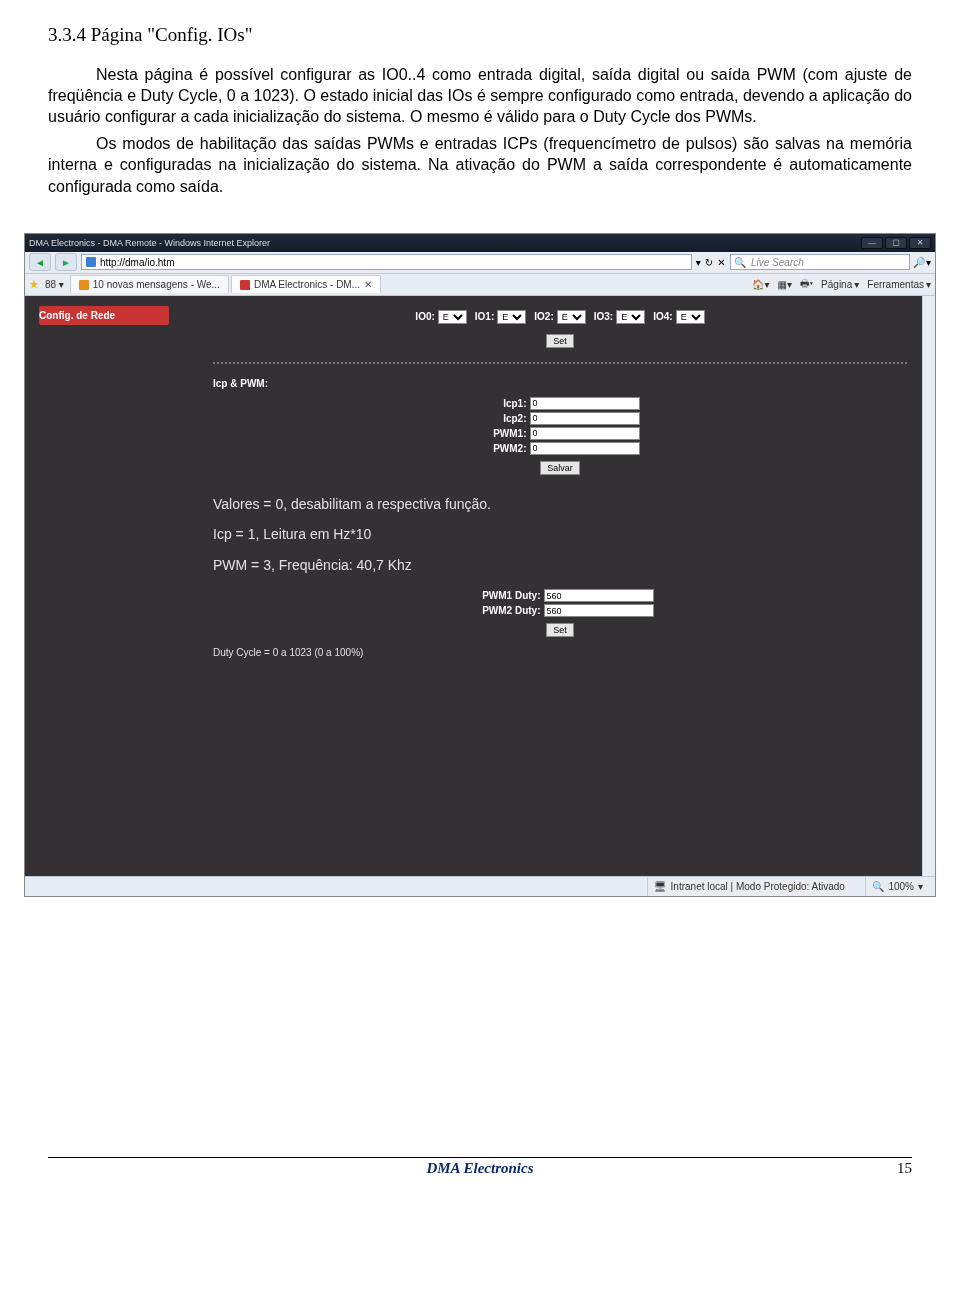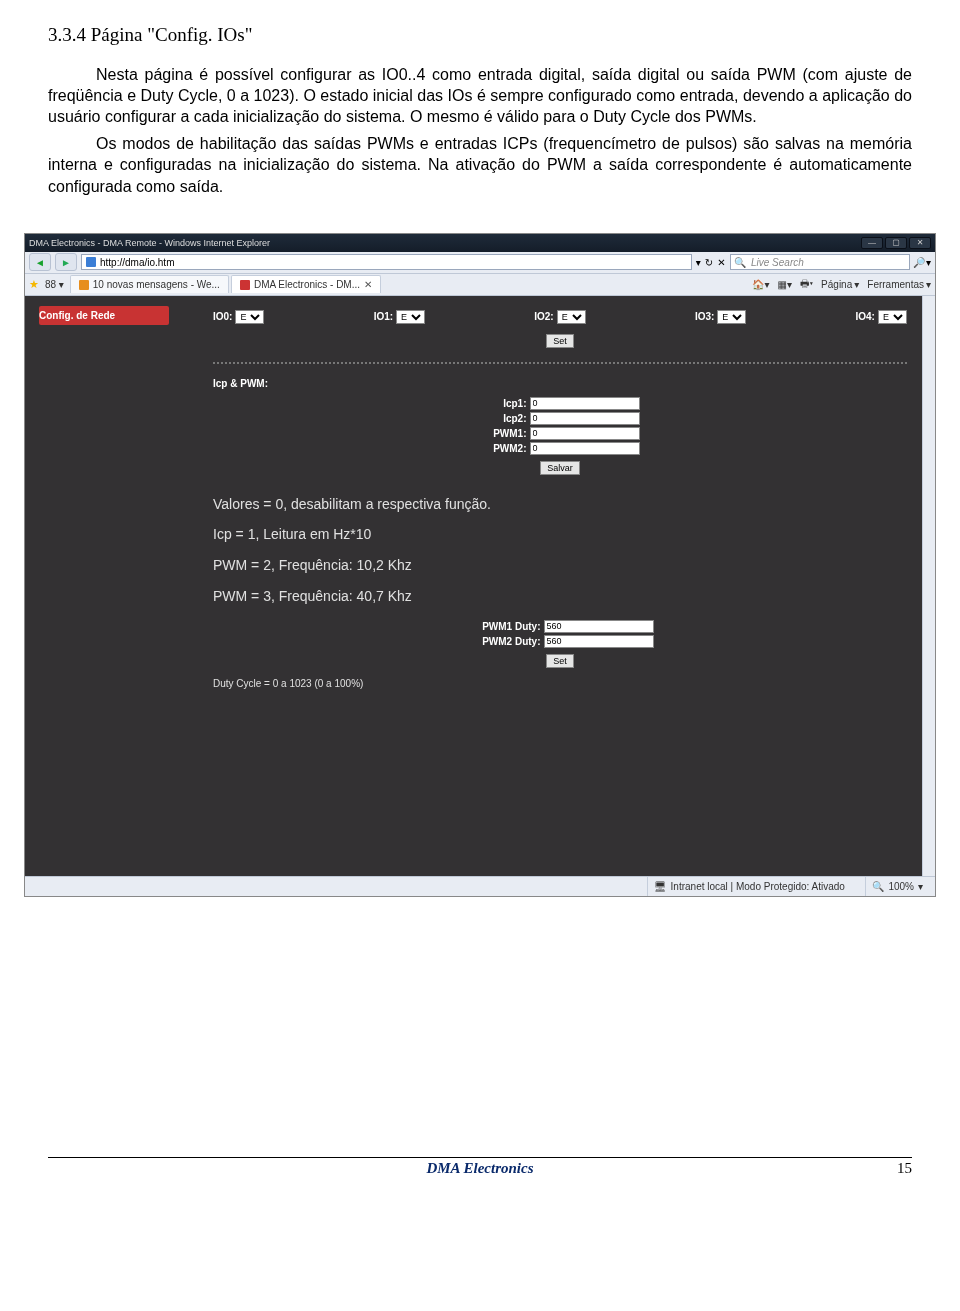--- a/index.html
+++ b/index.html
@@ -28,21 +28,21 @@
   .tab .tabicon.ie { background:#e78e1d; }
   .tab .close { color:#555; font-size:10px; }
   .tools { display:flex; align-items:center; gap:8px; }
   .tools .ti { display:flex; align-items:center; gap:2px; }
   .content-area { display:flex; background:#333133; min-height: 580px; position:relative; }
   .content-area::after { content:""; position:absolute; right:0; top:0; bottom:0; width:12px; background:#e8ecf3; border-left:1px solid #c5cedc; }
   .content-inner { flex:1; padding: 0 0 0 0; display:flex; }
   .sidebar { width: 180px; }
   .panel-header { background:#c83333; color:#fff; font-weight:bold; font-size:10px; padding:4px 0; margin:10px 0 0 14px; width:130px; border-radius:2px; }
   .main-col { flex:1; padding: 10px 28px 18px 8px; }
-  .io-row { padding: 4px 0; font-size:10px; color:#fff; font-weight:bold; display:flex; align-items:center; justify-content:space-between; }
+  .io-row { padding: 4px 0; font-size:10px; color:#fff; font-weight:bold; display:flex; align-items:center; gap:8px; justify-content:center; }
   .io-item { display:flex; align-items:center; gap:3px; }
   .io-item select { font-size:9px; height:14px; background:#fff; border:1px solid #888; }
   .set-btn-row { text-align:center; margin-top:2px; }
   .graybtn { font-size:9px; background:#e6e6e6; border:1px solid #888; padding:1px 6px; }
   .dots { border:0; border-top:2px dotted #777; margin:14px 0; }
   .sub-h { font-size:10px; color:#fff; font-weight:bold; margin: 4px 0 8px 0; }
   .form-field { display:flex; align-items:center; gap:3px; justify-content:center; margin-bottom:2px; font-size:10px; color:#fff; font-weight:bold; }
   .form-field label { width: 46px; text-align:right; }
   .form-field input { width: 110px; height:13px; font-size:9px; background:#fff; border:1px solid #888; padding:0 2px; }
   .notes { margin-top: 14px; font-size:14px; color:#e0e0e0; line-height:2.2; }
@@ -166,21 +166,20 @@
           </div>
         <div class="form-field">
             <label>PWM2:</label>
             <input value="0" style="">
           </div>
         <div class="set-btn-row"><button class="graybtn">Salvar</button></div>
 
         <div class="notes">
           <div>Valores = 0, desabilitam a respectiva função.</div>
           <div>Icp = 1, Leitura em Hz*10</div>
-          <div>PWM = 2, Frequência: 10,2 Khz</div>
           <div>PWM = 3, Frequência: 40,7 Khz</div>
         </div>
 
         <div class="duty-block">
           <div class="duty-row">
               <label>PWM1 Duty:</label>
               <input value="560" style="">
             </div>
           <div class="duty-row">
               <label>PWM2 Duty:</label>

